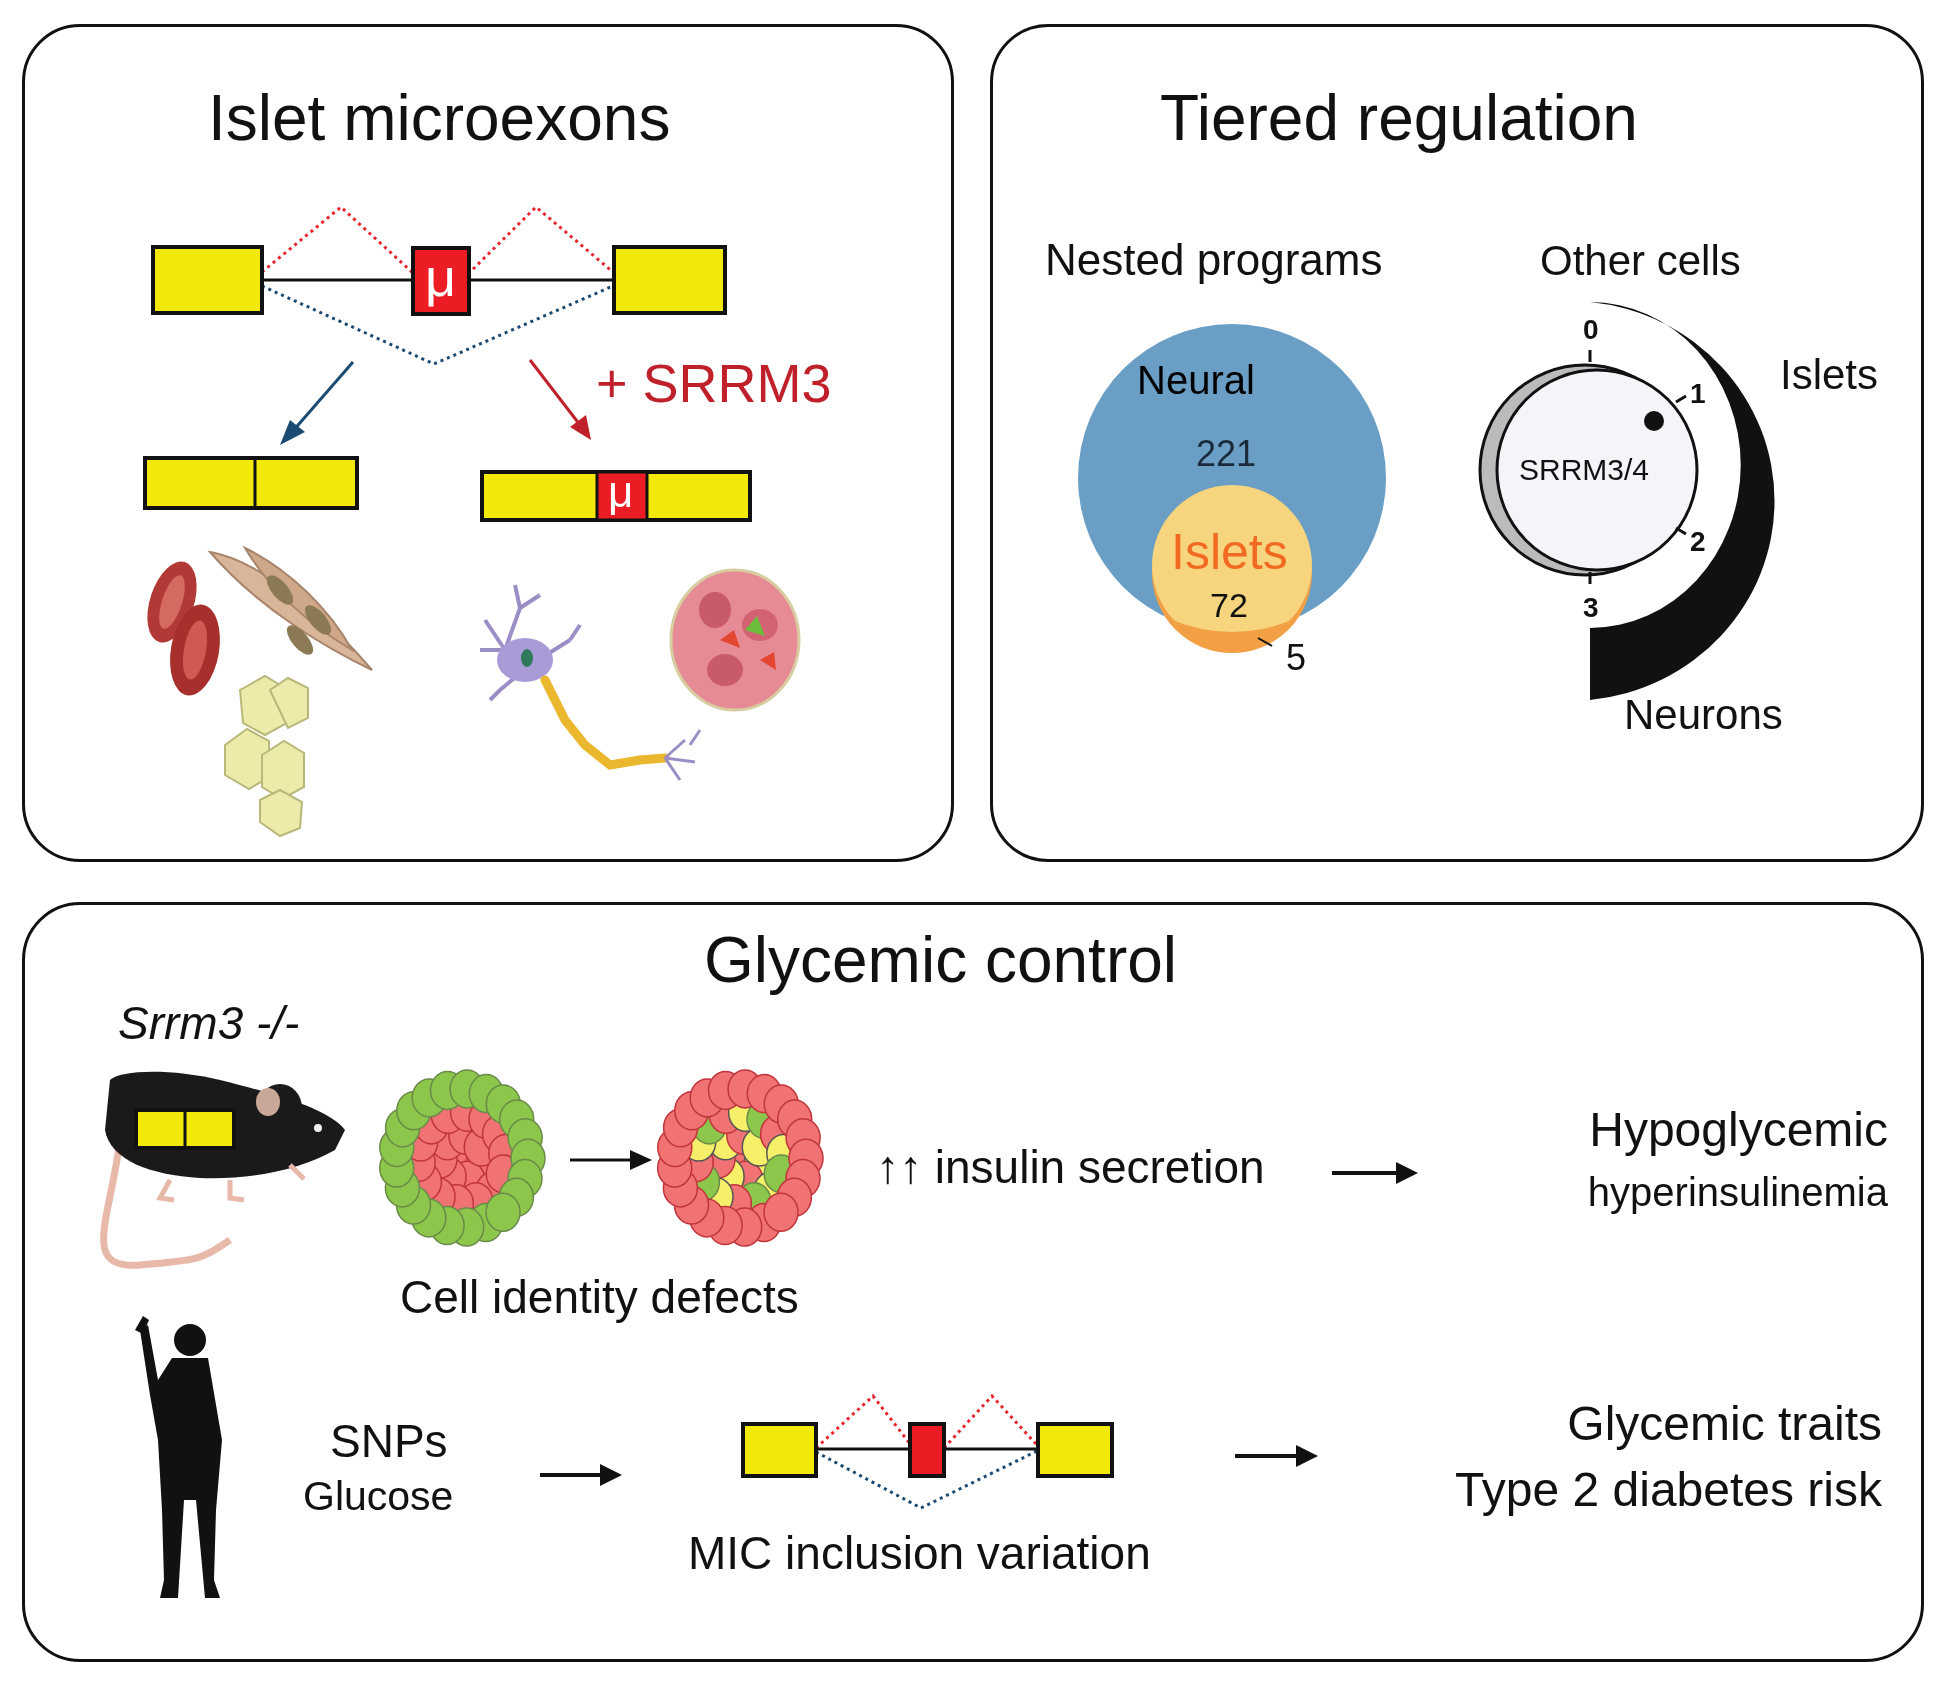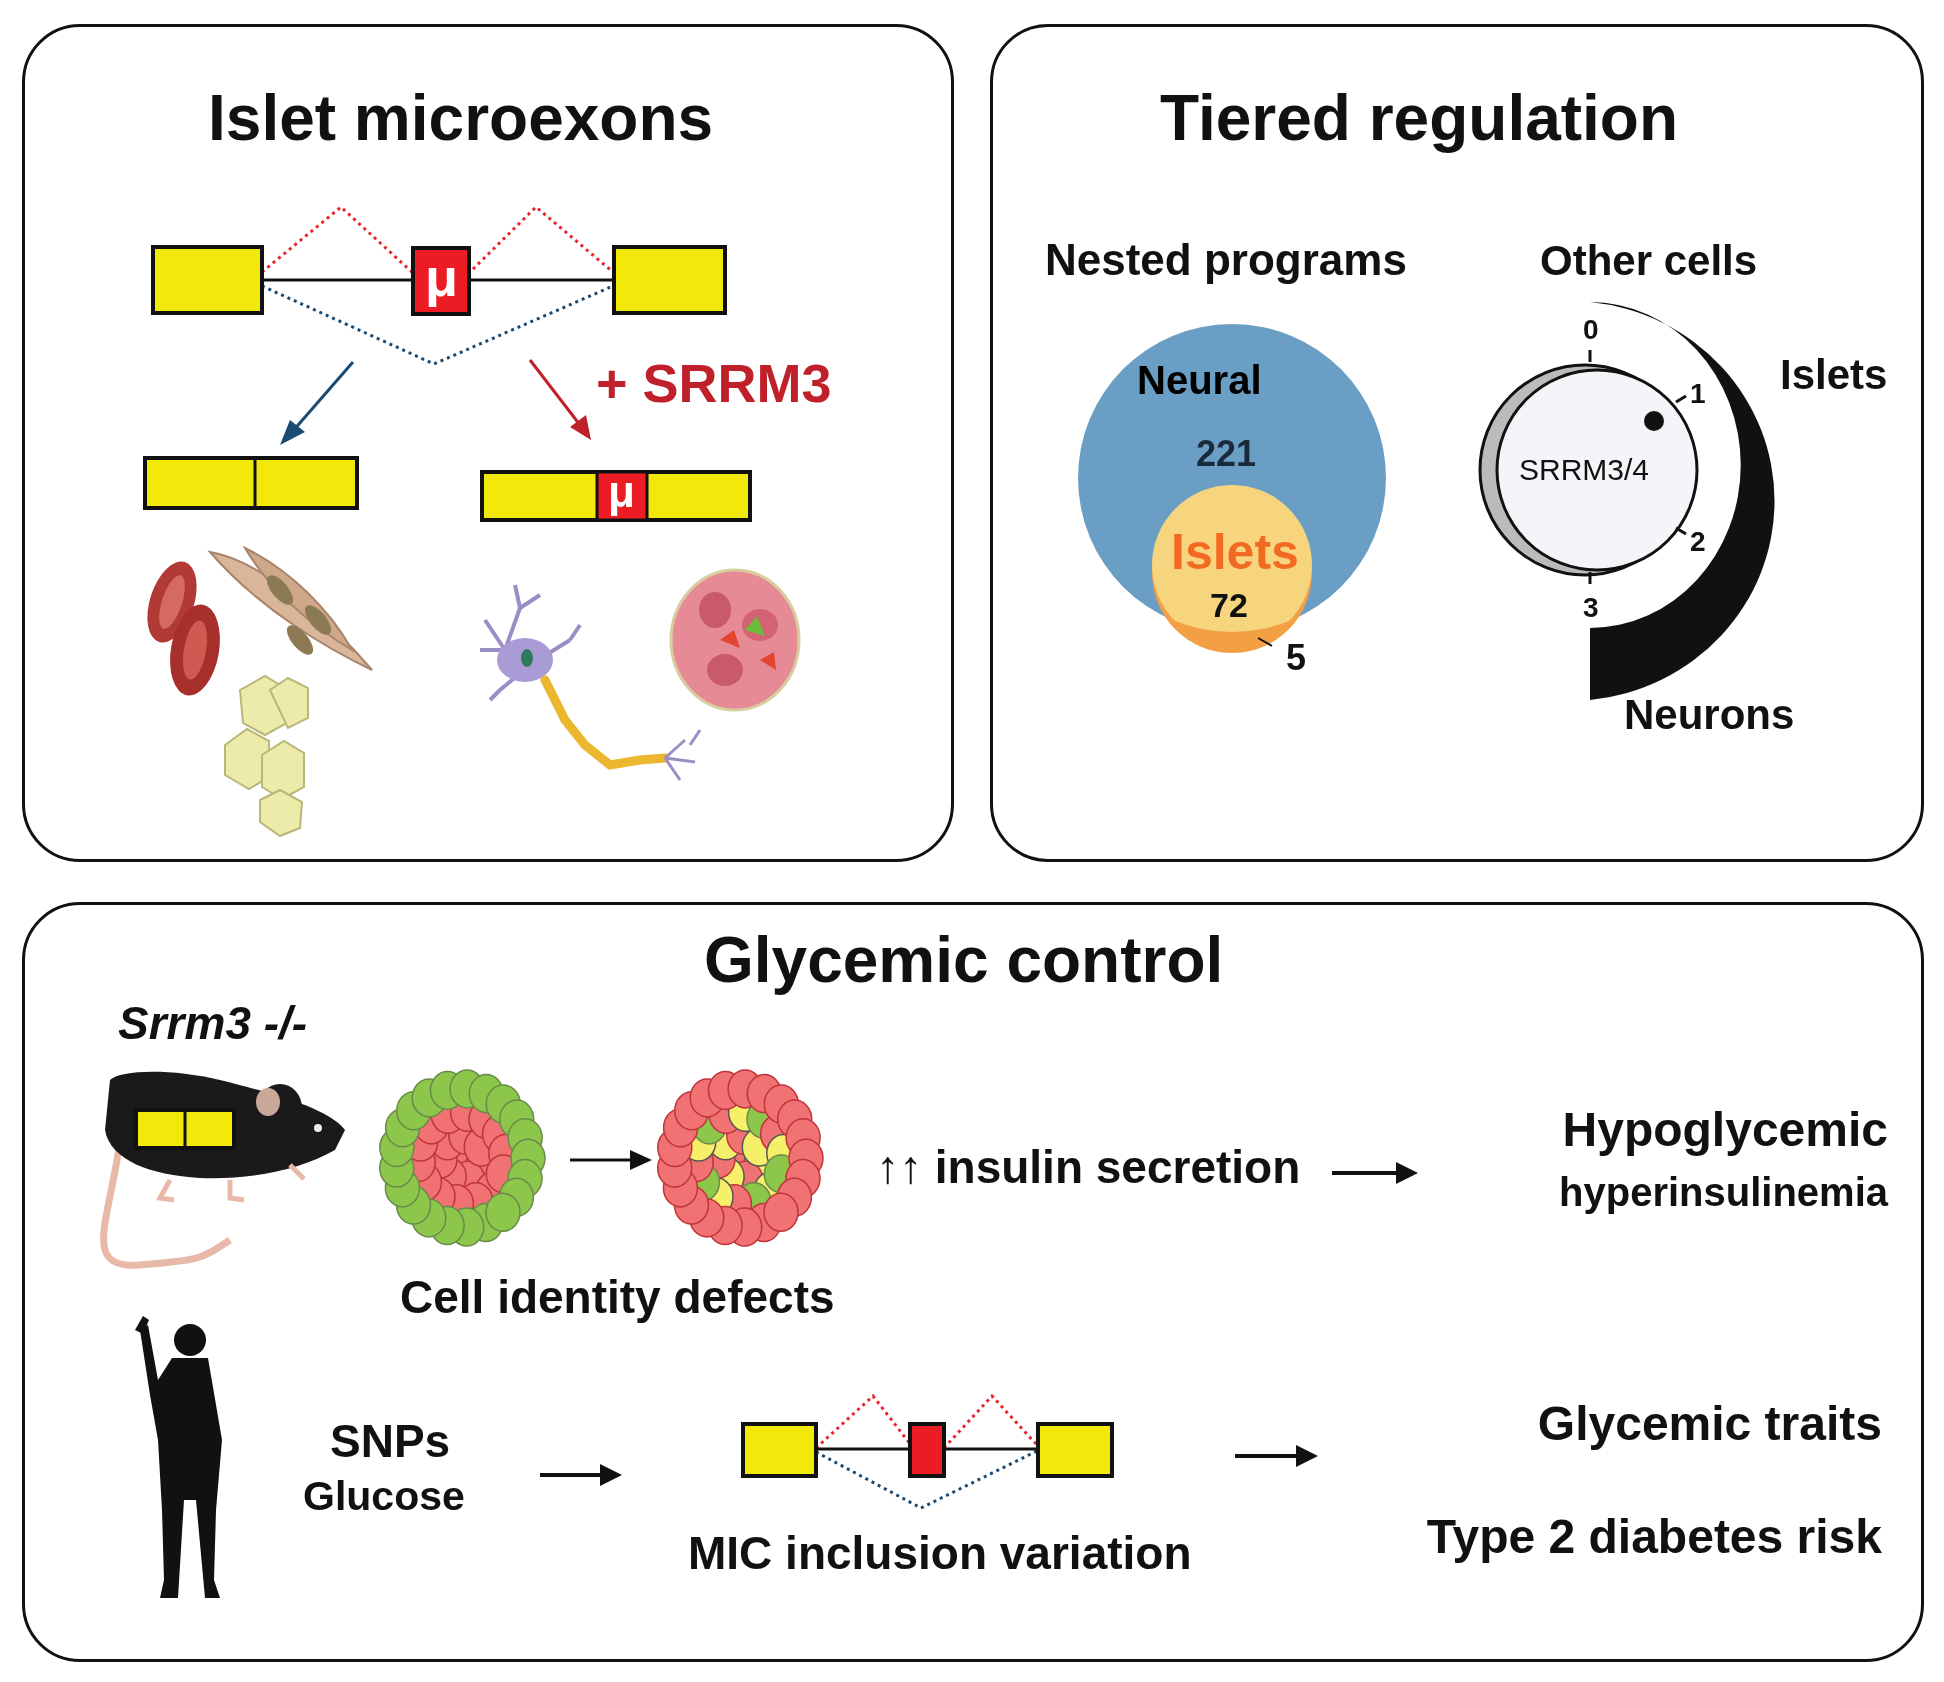--- a/index.html
+++ b/index.html
@@ -1,18 +1,18 @@
 <!DOCTYPE html>
 <html><head>
 <meta charset="utf-8">
 <style>
   html,body{margin:0;padding:0;background:#fff;}
   body{width:1944px;height:1682px;position:relative;overflow:hidden;font-family:"Liberation Sans",sans-serif;color:#111;}
   .panel{position:absolute;border:3px solid #111;border-radius:58px;background:#fff;box-sizing:border-box;}
-  .txt{position:absolute;white-space:nowrap;line-height:1;font-weight:bold;}
+  .txt{position:absolute;white-space:nowrap;line-height:1;}
   svg{position:absolute;left:0;top:0;overflow:visible;}
 </style>
 </head>
 <body>
 
 <div class="panel" style="left:22px;top:24px;width:932px;height:838px;"></div>
 <div class="txt" style="left:208px;top:86px;font-size:64px;">Islet microexons</div>
 
 <svg width="960" height="860">
 
@@ -260,13 +260,13 @@
 </svg>
 
 <div class="txt" style="left:400px;top:1274px;font-size:46px;">Cell identity defects</div>
 <div class="txt" style="left:876px;top:1144px;font-size:46px;">↑↑ insulin secretion</div>
 <div class="txt" style="right:56px;top:1106px;font-size:48px;">Hypoglycemic</div>
 <div class="txt" style="right:56px;top:1172px;font-size:40px;">hyperinsulinemia</div>
 <div class="txt" style="left:330px;top:1418px;font-size:46px;">SNPs</div>
 <div class="txt" style="left:303px;top:1476px;font-size:41px;">Glucose</div>
 <div class="txt" style="left:688px;top:1530px;font-size:46px;text-align:center;">MIC inclusion variation</div>
 <div class="txt" style="right:62px;top:1400px;font-size:48px;">Glycemic traits</div>
-<div class="txt" style="right:62px;top:1466px;font-size:48px;margin-top:47px;">Type 2 diabetes risk</div>
+<div class="txt" style="right:62px;top:1466px;font-size:48px;">Type 2 diabetes risk</div>
 
 </body></html>

